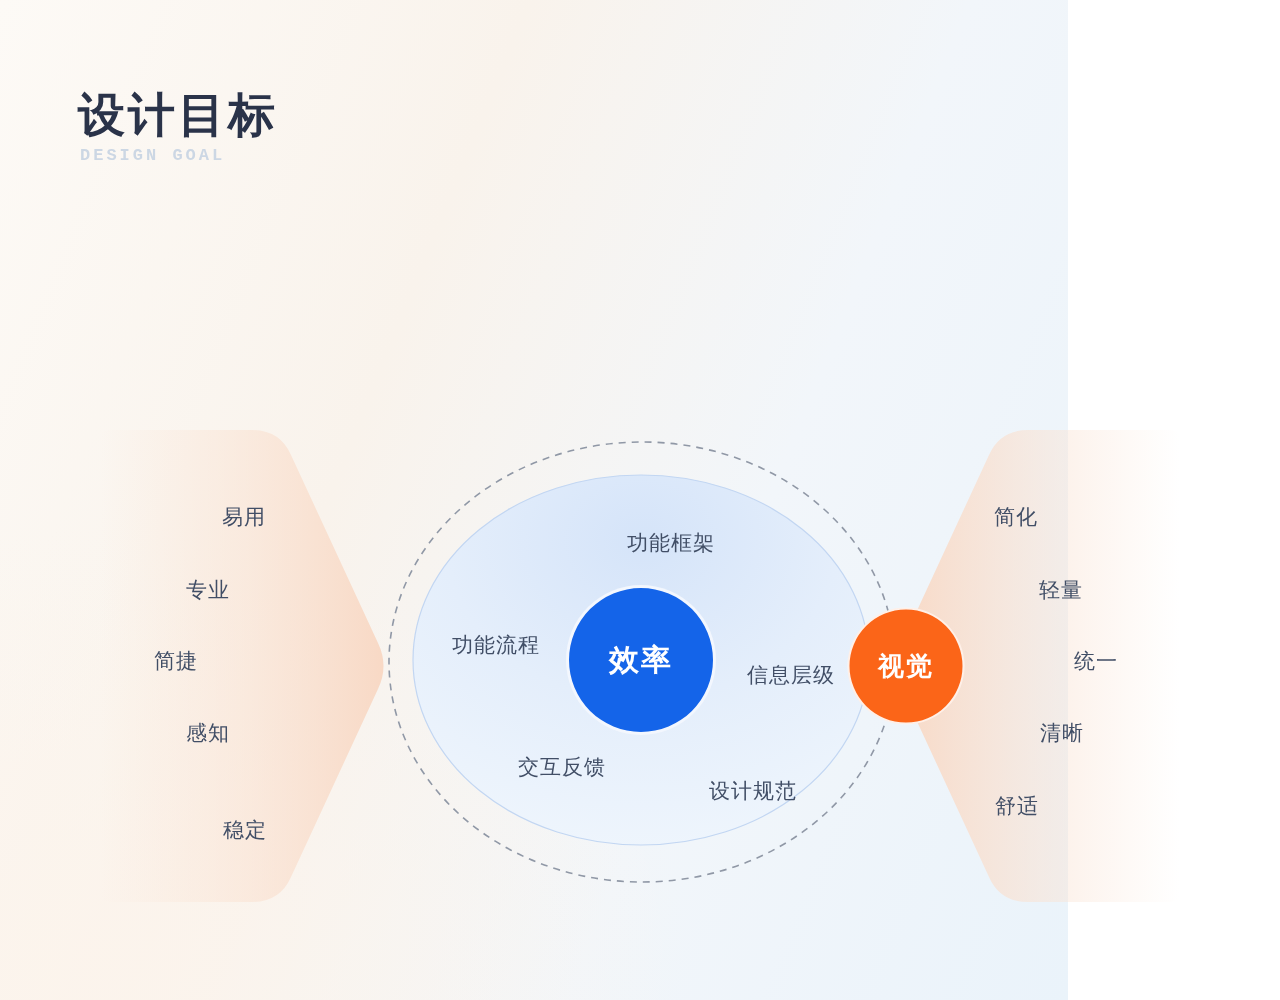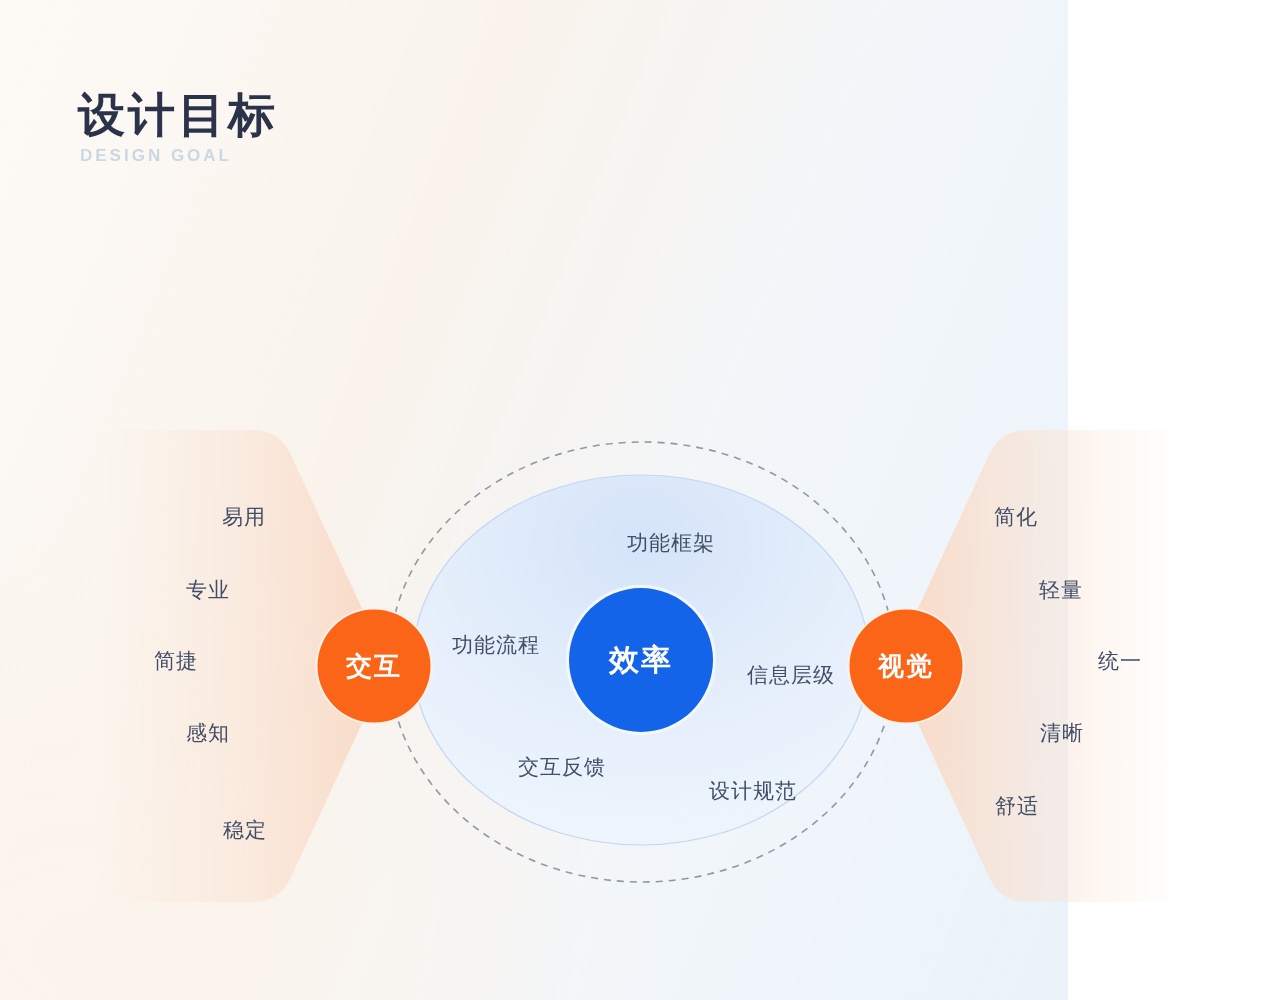--- a/index.html
+++ b/index.html
@@ -8,20 +8,21 @@
     font-family: "Liberation Sans", "DejaVu Sans", sans-serif;
     overflow: hidden;
   }
   .page {
     position: relative;
     width: 1068px;
     height: 1000px;
     background:
       radial-gradient(1000px 700px at 8% 95%, rgba(252,244,236,0.9) 0%, rgba(252,244,236,0) 60%),
       linear-gradient(112deg, #fdfaf6 0%, #f9f3ec 36%, #f2f6fa 66%, #eaf3fa 100%);
+    font-family: Liberation Mono, monospace;
   }
 
   
   .title {
     position: absolute;
     left: 78px; top: 84px;
     font-size: 47px;
     font-weight: 800;
     letter-spacing: 3px;
     color: #2a3349;
@@ -135,22 +136,21 @@
     <div class="diagram-label" style="left:753px; top:767px;margin-top:24px;">设计规范</div>
 
     <div class="diagram-label" style="left:244px; top:517px;">易用</div>
     <div class="diagram-label" style="left:208px; top:590px;">专业</div>
     <div class="diagram-label" style="left:176px; top:661px;">简捷</div>
     <div class="diagram-label" style="left:208px; top:733px;">感知</div>
     <div class="diagram-label" style="left:245px; top:806px;margin-top:24px;">稳定</div>
 
     <div class="diagram-label" style="left:1016px; top:517px;">简化</div>
     <div class="diagram-label" style="left:1061px; top:590px;">轻量</div>
-    <div class="diagram-label" style="left:1096px; top:661px;margin-left:24px;">统一</div>
+    <div class="diagram-label" style="left:1096px; top:661px;">统一</div>
     <div class="diagram-label" style="left:1062px; top:733px;">清晰</div>
     <div class="diagram-label" style="left:1017px; top:806px;">舒适</div>
 
-    <div class="node node-side node-left">交互</div>
     <div class="node node-center">效率</div>
     <div class="node node-side node-right">视觉</div>
 
   </div>
 </div>
 
 </body></html>

